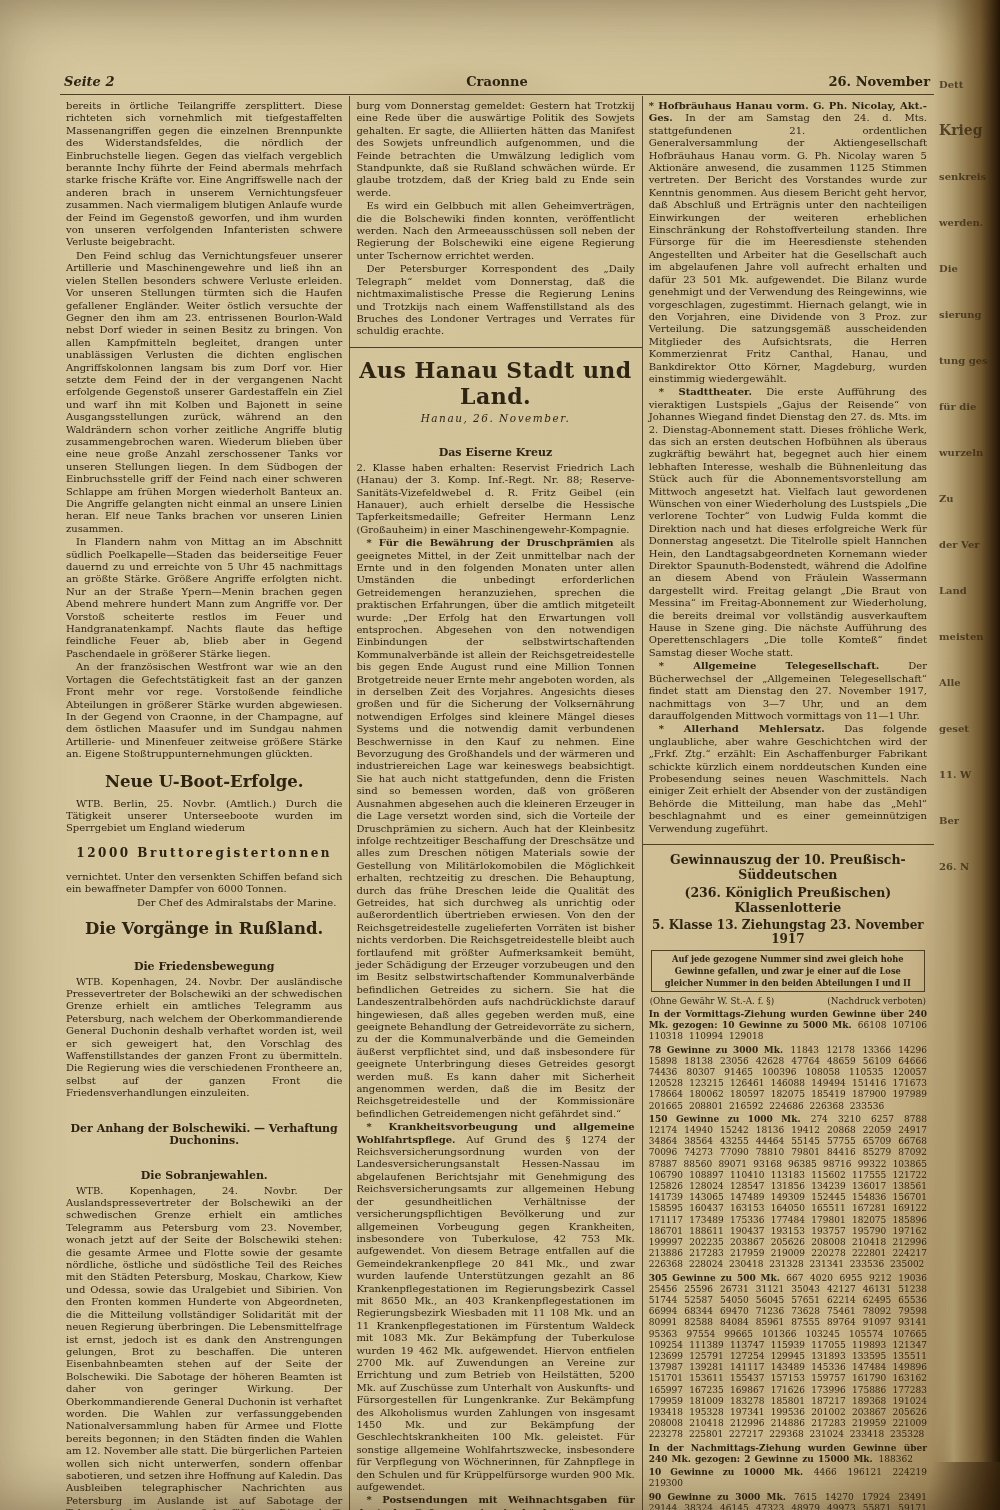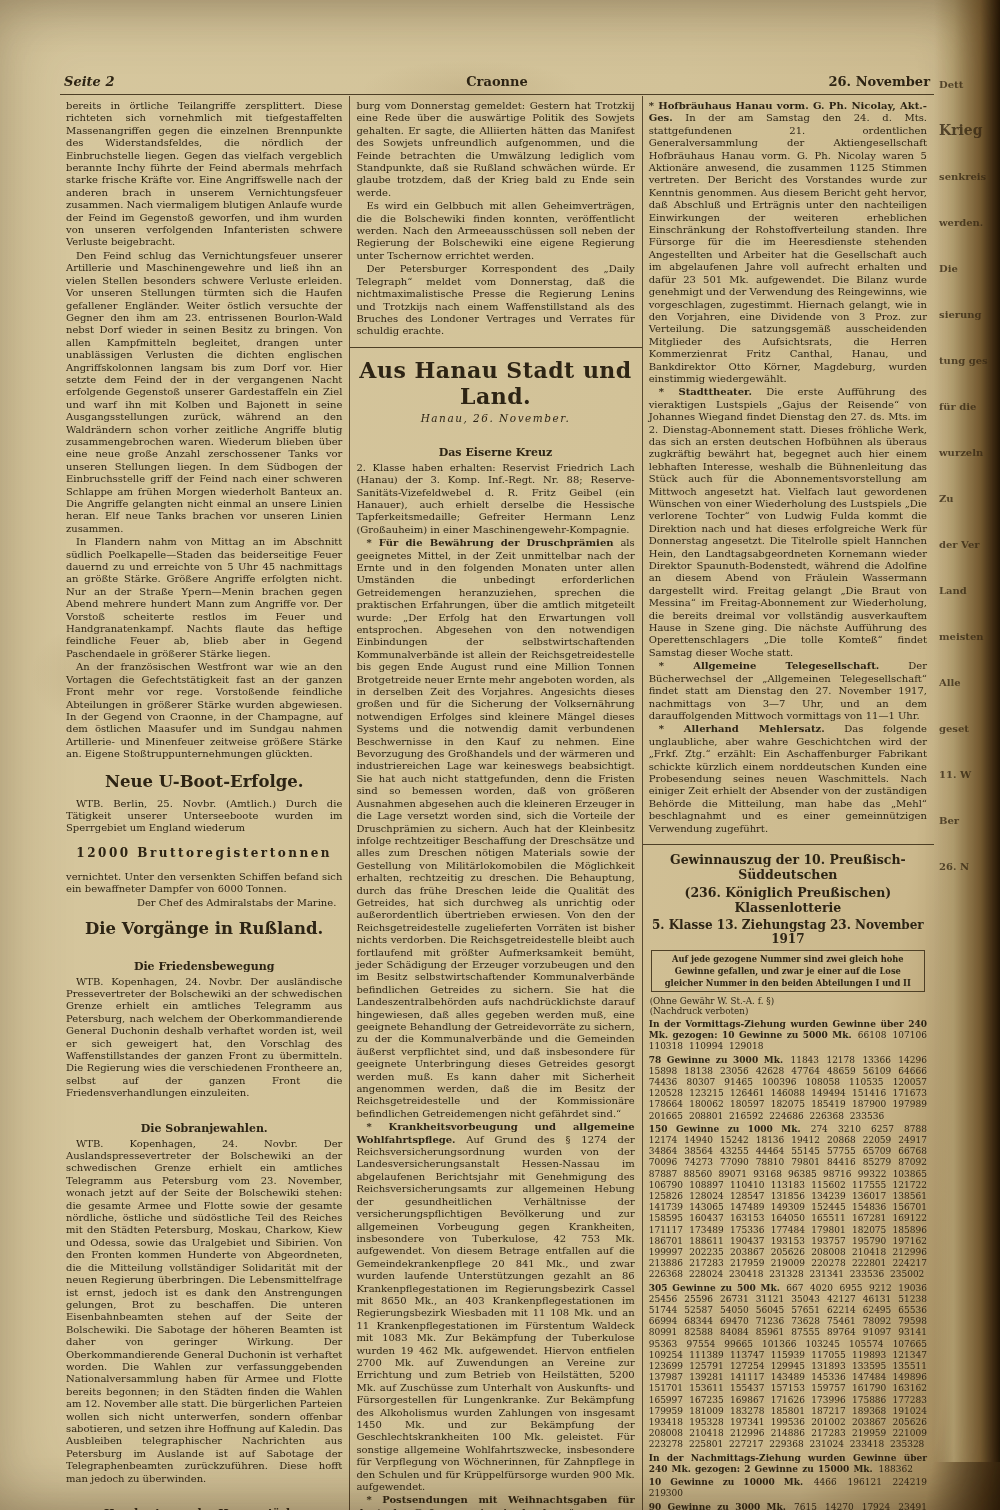--- a/index.html
+++ b/index.html
@@ -31,21 +31,21 @@
   .subhead{font-size:11px;font-weight:bold;text-align:center;margin:23px 2px 3px;line-height:12px;}
   .mainhead{font-size:22px;font-weight:bold;text-align:center;margin:9px 0 3px;letter-spacing:.5px;}
   .dateline{font-size:10.5px;text-align:center;margin:2px 0 5px;letter-spacing:1.5px;font-style:italic;}
   .tonnage{font-size:12px;font-weight:bold;text-align:center;letter-spacing:2.5px;margin:11px 0;}
   .signature{font-size:10px;text-align:right;margin:1px 6px 5px 0;}
   .rule{border-top:1px solid #4d3f26;margin:9px -7px 7px -6px;}
 
   .lot-title{font-size:12.5px;font-weight:bold;text-align:center;margin:3px 0 0;line-height:15px;}
   .lot-sub{font-size:12px;font-weight:bold;text-align:center;margin:3px 0 4px;}
   .lot-note{border:1px solid #4d3f26;font-size:8.3px;line-height:12px;font-weight:bold;padding:2px 5px;text-align:center;margin:1px 2px 4px;}
-  .lot-disc{display:flex;justify-content:space-between;font-size:8.8px;margin:0 1px 3px;flex-direction:column;}
+  .lot-disc{display:flex;justify-content:space-between;font-size:8.8px;margin:0 1px 3px;}
   .lot-line{font-size:9px;line-height:11.2px;text-align:justify;margin:0 0 2px;word-spacing:3px;}
   .lot-line .lot-head{font-weight:bold;word-spacing:1px;}
 
   .edge-col{position:absolute;top:0;right:0;width:66px;height:1462px;overflow:hidden;
     background:linear-gradient(90deg,rgba(195,176,131,0) 0%,#bba777 30%,#8a6d3e 70%,#2a1b0a 96%,#190f04 100%);}
   .edge-line{font-size:10px;line-height:13px;color:#3a2d18;margin:33px 0 0 5px;white-space:nowrap;font-weight:bold;opacity:.8;}
   .edge-line.first{margin-top:78px;}
   .edge-line.big{font-size:14px;}
 </style>
 </head>
@@ -72,20 +72,21 @@
 
       <h2 class="headline">Neue U-Boot-Erfolge.</h2>
       <p class="body">WTB. Berlin, 25. Novbr. (Amtlich.) Durch die Tätigkeit unserer Unterseeboote wurden im Sperrgebiet um England wiederum</p>
       <div class="tonnage">12000 Bruttoregistertonnen</div>
       <p class="body cont">vernichtet. Unter den versenkten Schiffen befand sich ein bewaffneter Dampfer von 6000 Tonnen.</p>
       <p class="signature">Der Chef des Admiralstabs der Marine.</p>
 
       <h2 class="headline">Die Vorgänge in Rußland.</h2>
       <h3 class="subhead">Die Friedensbewegung</h3>
       <p class="body">WTB. Kopenhagen, 24. Novbr. Der ausländische Pressevertreter der Bolschewiki an der schwedischen Grenze erhielt ein amtliches Telegramm aus Petersburg, nach welchem der Oberkommandierende General Duchonin deshalb verhaftet worden ist, weil er sich geweigert hat, den Vorschlag des Waffenstillstandes der ganzen Front zu übermitteln. Die Regierung wies die verschiedenen Frontheere an, selbst auf der ganzen Front die Friedensverhandlungen einzuleiten.</p>
+      <h3 class="subhead">Der Anhang der Bolschewiki. — Verhaftung Duchonins.</h3>
       <h3 class="subhead">Die Sobranjewahlen.</h3>
       <p class="body">WTB. Kopenhagen, 24. Novbr. Der Auslandspressevertreter der Bolschewiki an der schwedischen Grenze erhielt ein amtliches Telegramm aus Petersburg vom 23. November, wonach jetzt auf der Seite der Bolschewiki stehen: die gesamte Armee und Flotte sowie der gesamte nördliche, östliche und südöstliche Teil des Reiches mit den Städten Petersburg, Moskau, Charkow, Kiew und Odessa, sowie das Uralgebiet und Sibirien. Von den Fronten kommen Hunderte von Abgeordneten, die die Mitteilung vollständiger Solidarität mit der neuen Regierung überbringen. Die Lebensmittelfrage ist ernst, jedoch ist es dank den Anstrengungen gelungen, Brot zu beschaffen. Die unteren Eisenbahnbeamten stehen auf der Seite der Bolschewiki. Die Sabotage der höheren Beamten ist daher von geringer Wirkung. Der Oberkommandierende General Duchonin ist verhaftet worden. Die Wahlen zur verfassunggebenden Nationalversammlung haben für Armee und Flotte bereits begonnen; in den Städten finden die Wahlen am 12. November alle statt. Die bürgerlichen Parteien wollen sich nicht unterwerfen, sondern offenbar sabotieren, und setzen ihre Hoffnung auf Kaledin. Das Ausbleiben telegraphischer Nachrichten aus Petersburg im Auslande ist auf Sabotage der Telegraphenbeamten zurückzuführen. Diese hofft man jedoch zu überwinden.</p>
       <h3 class="subhead">Herabsetzung der Heeresstärke.</h3>
       <p class="body">WTB. London, 23. Novbr. (Central News.) Nach einem drahtlosen Bericht aus Rußland haben die Leninisten beschlossen, die Heeresstärke herabzusetzen. Es ist angeordnet, den Jahrgang 1899 sofort zu entlassen.</p>
 
     </div>
 
     <div class="col c2">
       <p class="body cont">burg vom Donnerstag gemeldet: Gestern hat Trotzkij eine Rede über die auswärtige Politik des Sowjets gehalten. Er sagte, die Alliierten hätten das Manifest des Sowjets unfreundlich aufgenommen, und die Feinde betrachten die Umwälzung lediglich vom Standpunkte, daß sie Rußland schwächen würde. Er glaube trotzdem, daß der Krieg bald zu Ende sein werde.</p>
       <p class="body">Es wird ein Gelbbuch mit allen Geheimverträgen, die die Bolschewiki finden konnten, veröffentlicht werden. Nach den Armeeausschüssen soll neben der Regierung der Bolschewiki eine eigene Regierung unter Tschernow errichtet werden.</p>

